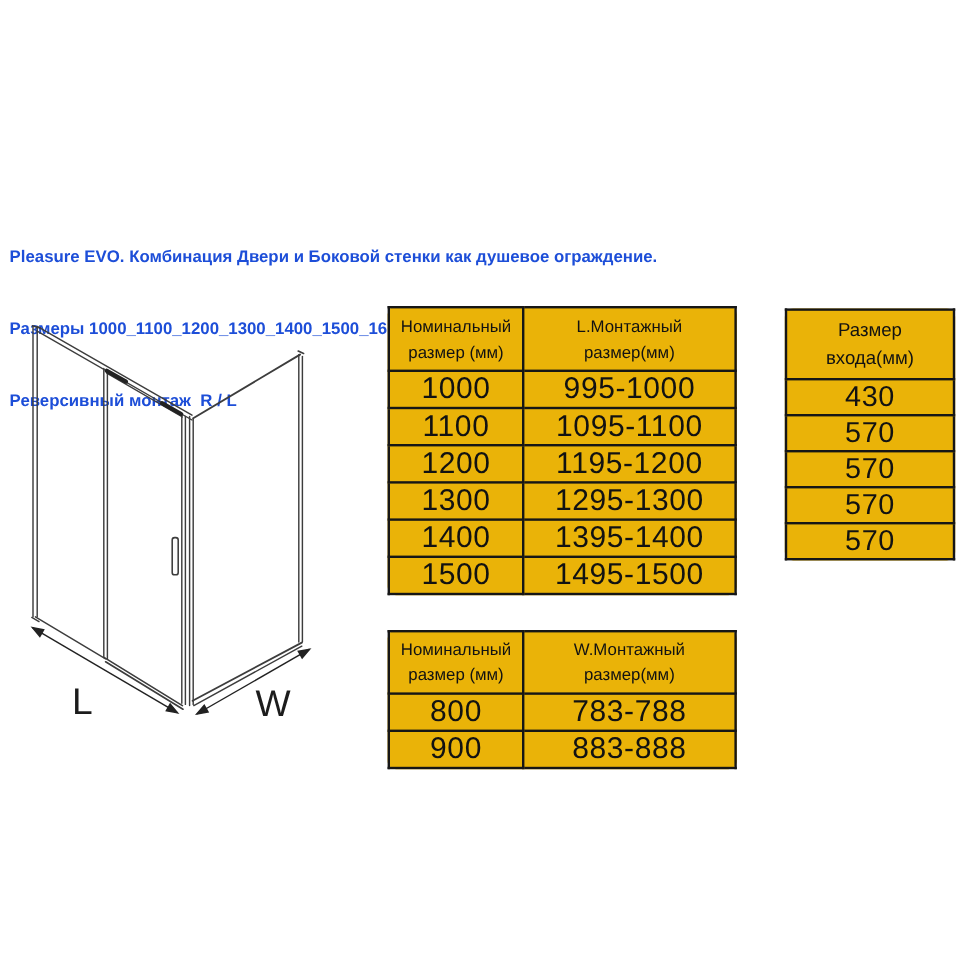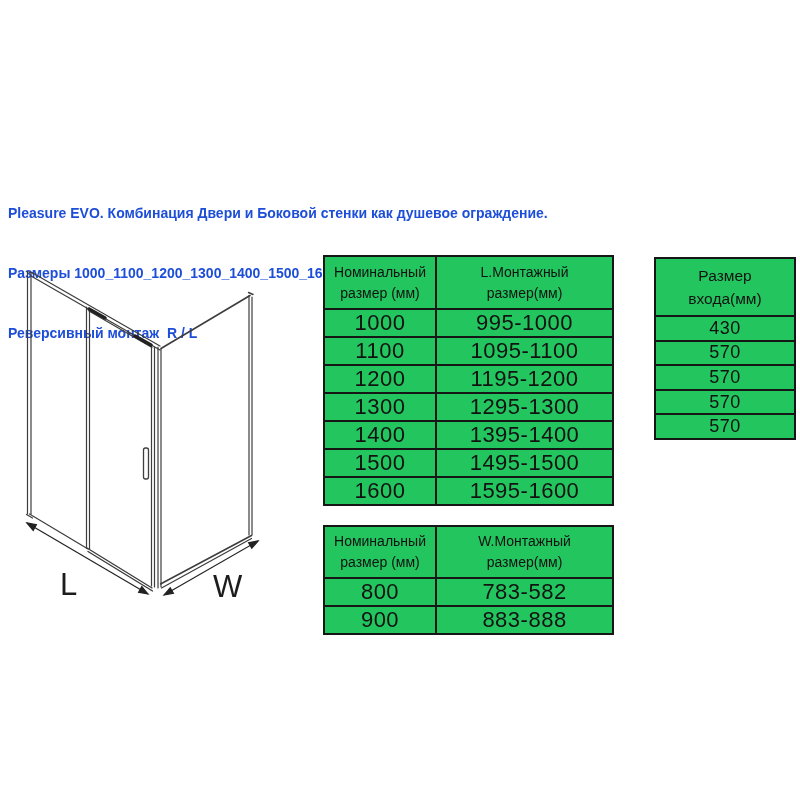--- a/index.html
+++ b/index.html
@@ -11,42 +11,42 @@
   }
   .title {
     position:absolute; left:8px; top:163px;
     font-size:14px; font-weight:700; line-height:20px;
     white-space:pre-wrap; color:#1d4ed8;
   }
   .diagram-wrap { position:absolute; left:0; top:250px; width:290px; height:370px; }
 
   table.t {
     position:absolute; border-collapse:collapse; table-layout:fixed;
-    background:#22c55e; color:#121212;border-radius:7px;
+    background:#eab308; color:#121212;border-radius:7px;
   }
   .t th, .t td {
     border:2px solid #161616; text-align:center; vertical-align:middle;
     padding:0; overflow:hidden; font-weight:400;
   }
   .hdr { font-size:14px; line-height:21px; white-space:pre-line; }
   .hdr-left { text-align:left; padding-left:5px; }
   .t1 { left:323px; top:255px; width:289px; }
   .t1 col.c1, .t2 col.c1 { width:112px; }
   .t1 col.c2, .t2 col.c2 { width:177px; }
   .t1 thead tr { height:53px; }
   .t1 tbody tr { height:26.4px; }
-  .t1 td, .t2 td { font-size:22px; letter-spacing:0.5px; }
+  .t1 td, .t2 td { font-size:25px; letter-spacing:0.5px; }
   .t2 { left:323px; top:525px; width:289px; }
   .t2 thead tr { height:52px; }
   .t2 tbody tr { height:25.5px;margin-left:30px; }
   .t3 { left:654px; top:257px; width:142px; }
   .t3 thead tr { height:58px; }
   .t3 .hdr { font-size:15.5px; line-height:23px;margin-top:24px; }
   .t3 tbody tr { height:24.6px; }
-  .t3 td { font-size:18px; letter-spacing:0.5px; }
+  .t3 td { font-size:24px; letter-spacing:0.5px; }
   svg text { font-family:"Liberation Sans", sans-serif; }
 </style>
 </head>
 <body>
 
 <div class="title">
   <div>Pleasure EVO. Комбинация Двери и Боковой стенки как душевое ограждение.</div>
   <div>Размеры 1000_1100_1200_1300_1400_1500_1600 x 800_900</div>
   <div>Реверсивный монтаж  R / L</div>
 </div>
@@ -131,24 +131,20 @@
         <td>1295-1300</td>
       </tr>
       <tr>
         <td>1400</td>
         <td>1395-1400</td>
       </tr>
       <tr>
         <td>1500</td>
         <td>1495-1500</td>
       </tr>
-      <tr>
-        <td>1600</td>
-        <td>1595-1600</td>
-      </tr>
     </tbody>
 </table>
 
 <table class="t t3">
   <thead>
     <tr>
       <th class="hdr">Размер
 входа(мм)</th>
     </tr>
   </thead>
@@ -180,20 +176,20 @@
     <tr>
       <th class="hdr hdr-left">Номинальный
 размер (мм)</th>
       <th class="hdr">W.Монтажный
 размер(мм)</th>
     </tr>
   </thead>
   <tbody>
       <tr>
         <td>800</td>
-        <td>783-582</td>
+        <td>783-788</td>
       </tr>
       <tr>
         <td>900</td>
         <td>883-888</td>
       </tr>
     </tbody>
 </table>
 
 </body></html>

